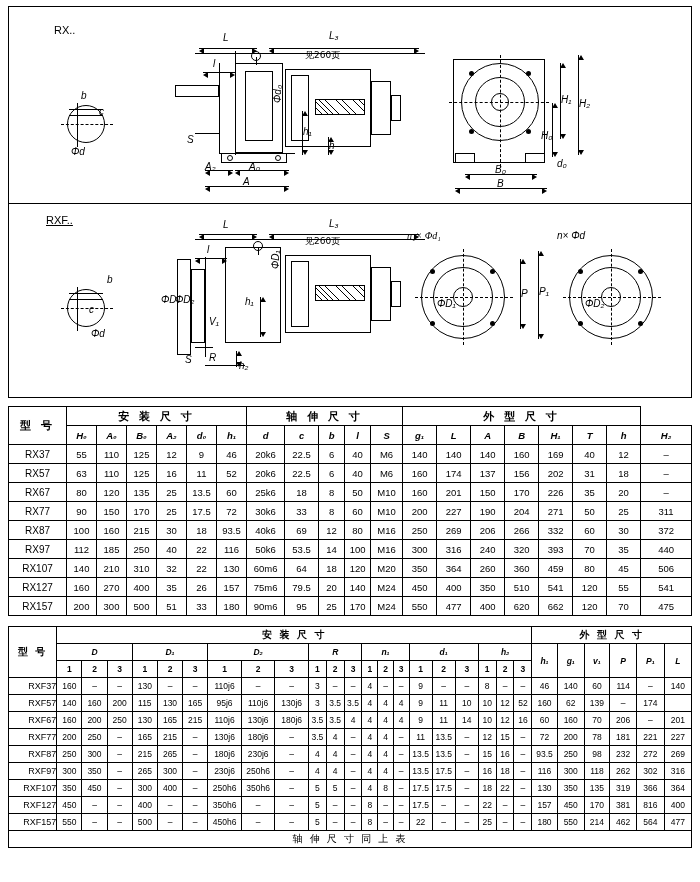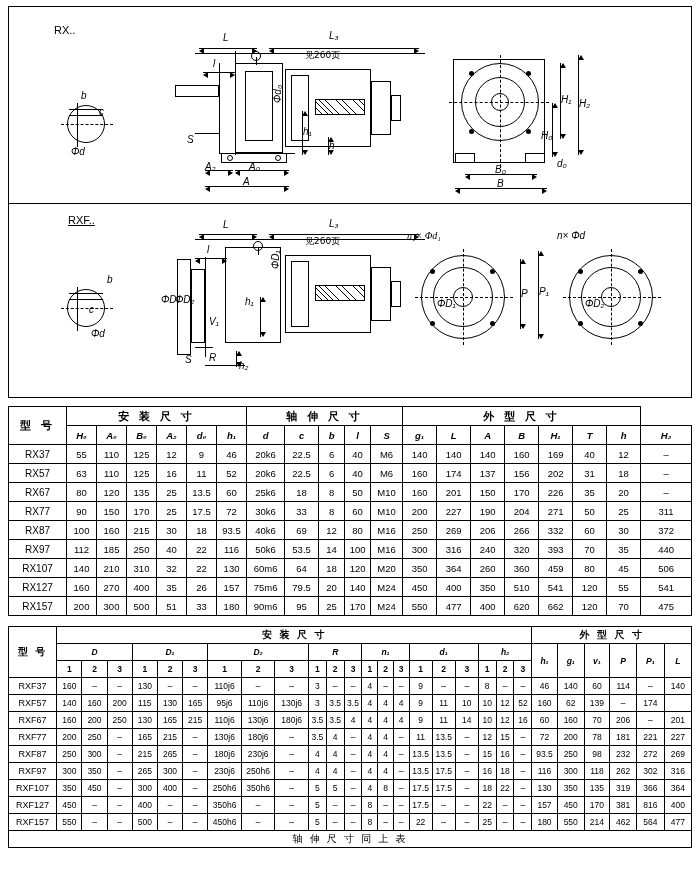--- a/index.html
+++ b/index.html
@@ -141,21 +141,21 @@
     vertical-align: middle;
     padding: 0;
     height: 17px;
     overflow: hidden;
     white-space: nowrap;
   }
   .t1 th, .t1 td { height: 18px; }
   .t2 th, .t2 td { height: 16px; }
   .grp { font-family: "DejaVu Sans", sans-serif; letter-spacing: 3px; font-size: 11px; }
   .modelcol { font-size: 10px; }
-  .t2 .modelcol { font-size: 9px; }
+  .t2 .modelcol { font-size: 9px; text-align: right; }
   .grp2 { font-family: "DejaVu Sans", sans-serif; letter-spacing: 2px; font-size: 10px; }
   .footnote { font-family: "DejaVu Sans", sans-serif; letter-spacing: 2px; font-size: 10px; }
   .ital { font-style: italic; }
 </style>
 </head>
 <body>
 
 <div class="page">
 
   <div class="drawing-panel">
@@ -264,21 +264,21 @@
     <div class="arrow-h" style="left:456px; top:164px; width:72px;">
         <i></i>
       </div>
     <div class="lbl it" style="left:486px; top:158px;">B₀</div>
     <div class="arrow-h" style="left:446px; top:178px; width:92px;">
         <i></i>
       </div>
     <div class="lbl it" style="left:488px; top:172px;">B</div>
     <div class="lbl it" style="left:548px; top:152px;">d₀</div>
 
-    <div class="lbl big" style="left:59px; top:208px;text-decoration:underline;">RXF..</div>
+    <div class="lbl big" style="left:37px; top:208px;text-decoration:underline;">RXF..</div>
 
     <div class="circle" style="left:58px; top:282px; width:38px; height:38px;"></div>
     <div class="ln hln" style="left:60px; top:286px; width:34px;"></div>
     <div class="ln hln" style="left:60px; top:292px; width:34px;"></div>
     <div class="ln vln" style="left:68px; top:280px; height:44px;"></div>
     <div class="dash-h" style="left:52px; top:301px; width:52px;"></div>
     <div class="lbl it" style="left:98px; top:268px;">b</div>
     <div class="lbl it" style="left:80px; top:298px;">c</div>
     <div class="lbl it" style="left:82px; top:322px;">Φd</div>
 

